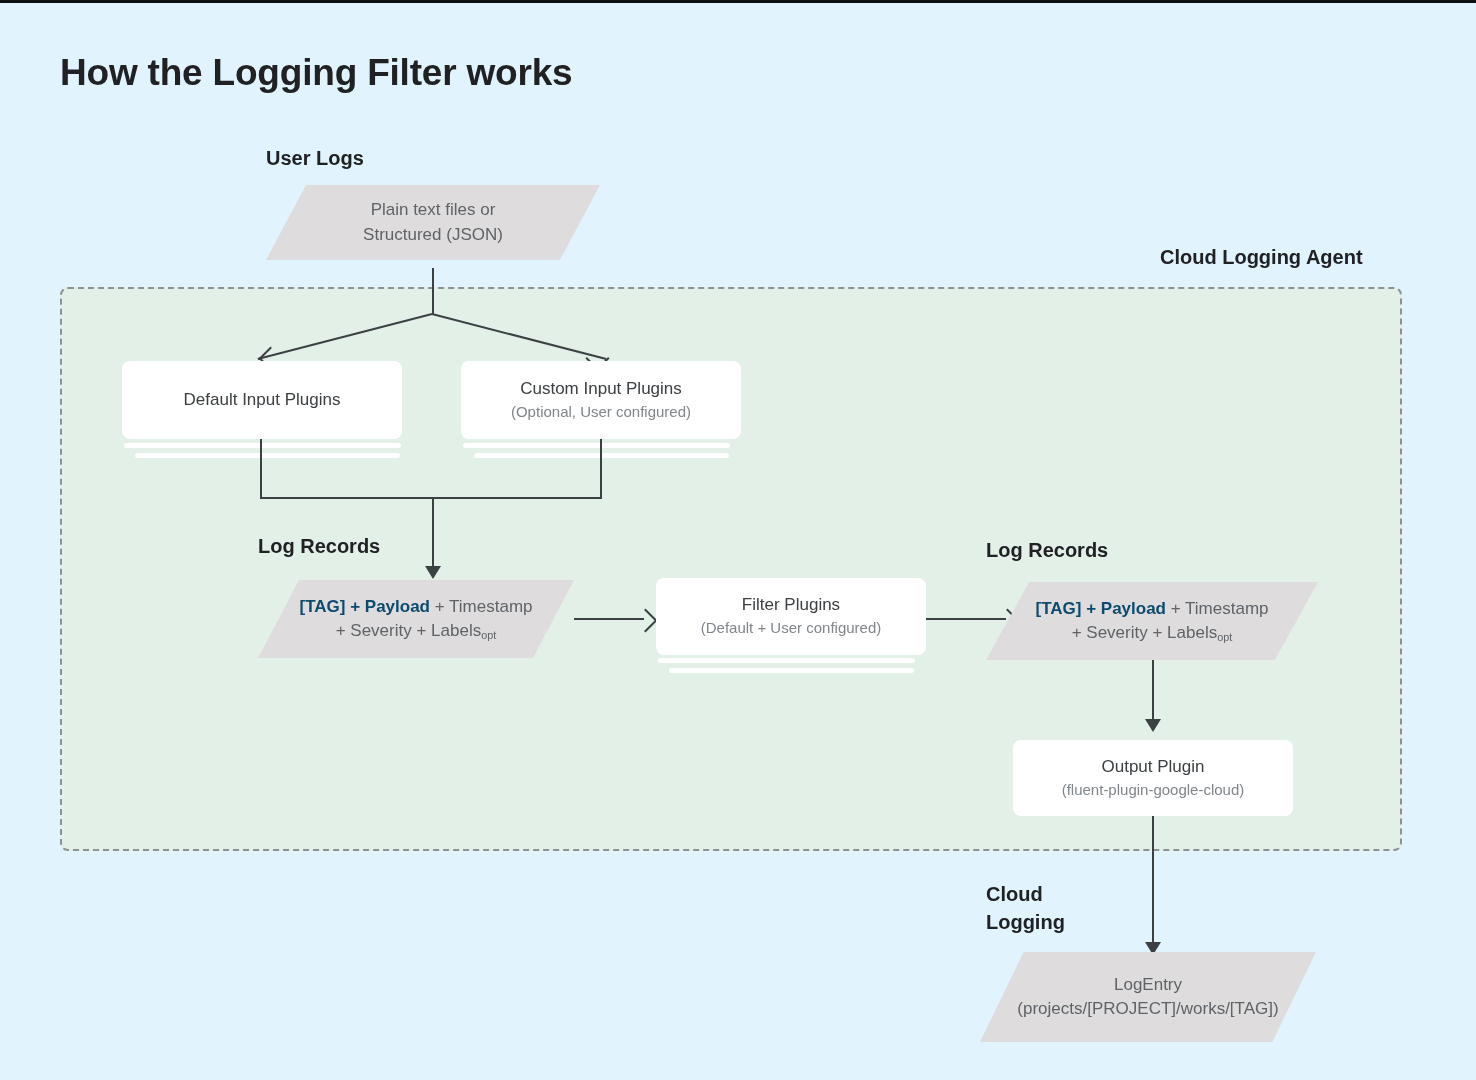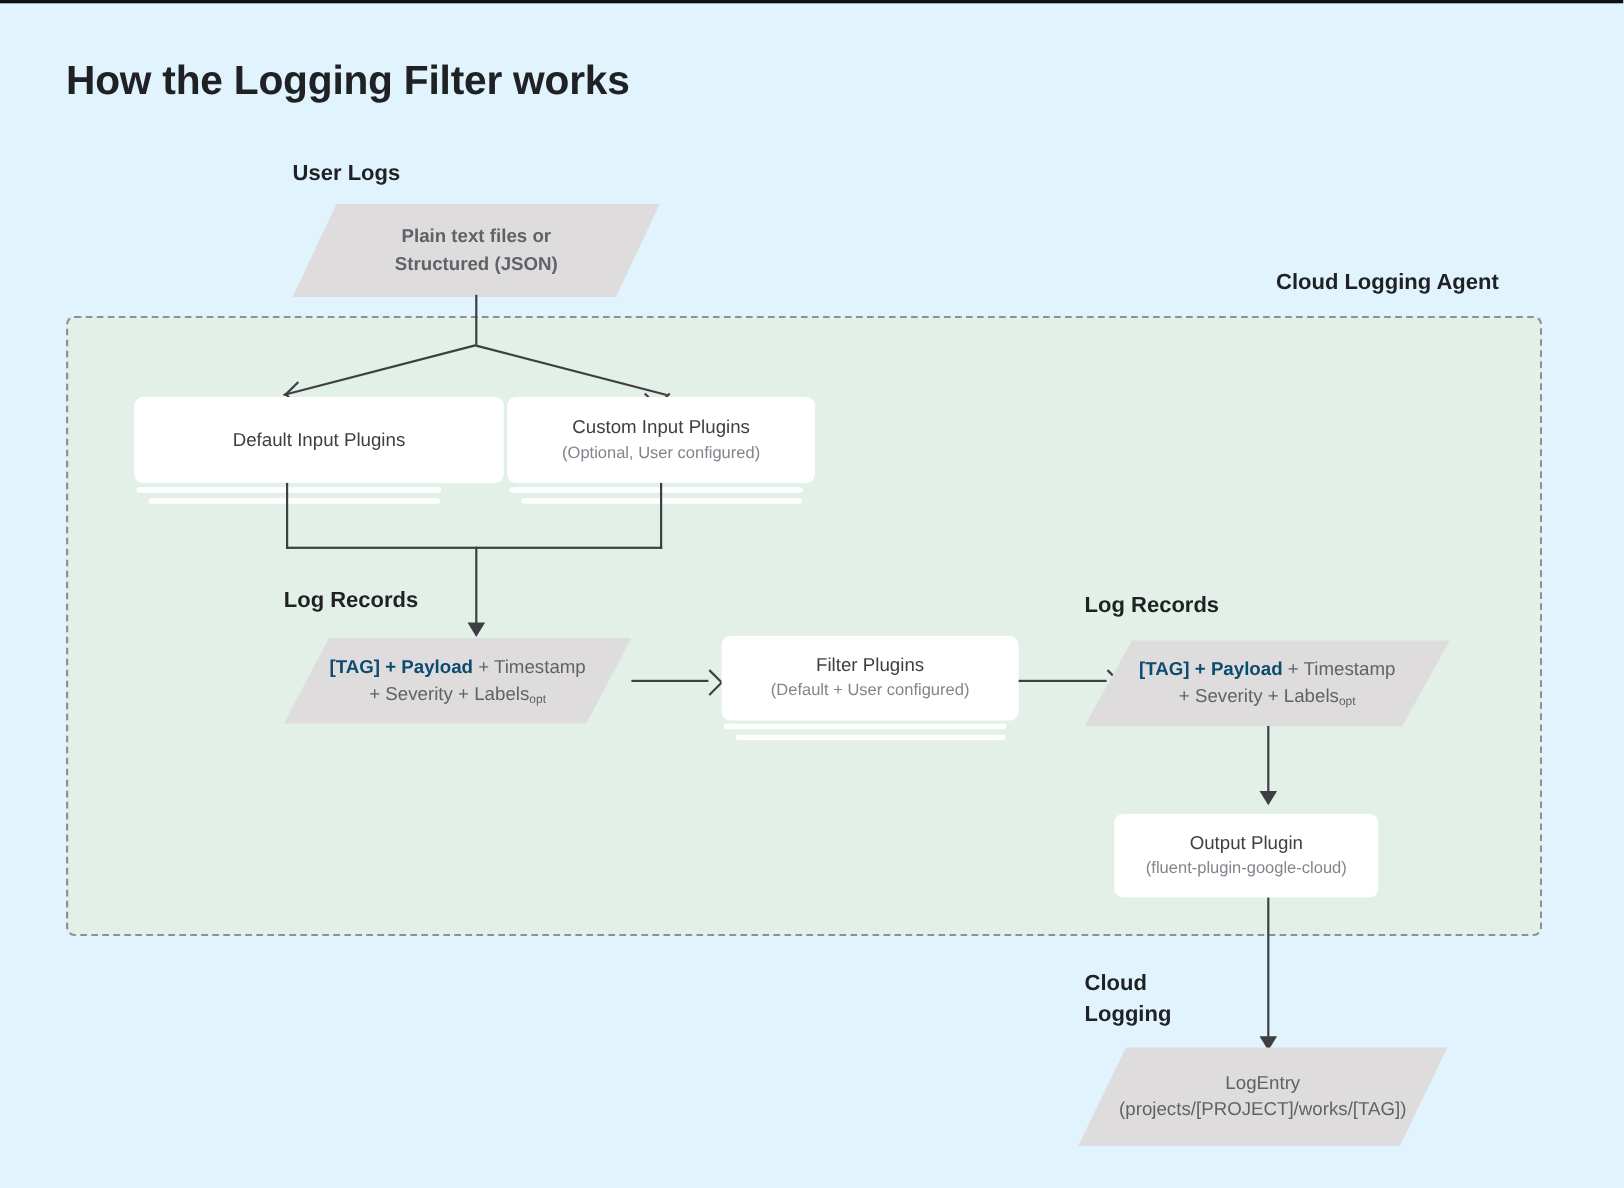--- a/index.html
+++ b/index.html
@@ -171,40 +171,40 @@
   <div id="top-edge"></div>
 
   <div class="page-title">How the Logging Filter works</div>
 
   <div class="section-label" style="left:266px; top:144px;">User Logs</div>
 
   <div class="section-label" style="left:1160px; top:243px;">Cloud Logging Agent</div>
 
   <div class="agent-region"></div>
 
-  <div class="para" style="left:266px; top:185px; width:334px; height:85px;
-       clip-path: polygon(12% 0, 100% 0, 88% 100%, 0 100%); font-weight: bold;">
+  <div class="para" style="left:266px; top:185px; width:334px; height:75px;
+       clip-path: polygon(12% 0, 100% 0, 88% 100%, 0 100%);">
     <div class="para-text">
       <span>Plain text files or</span><br>
       <span>Structured (JSON)</span>
     </div>
   </div>
 
   <div class="vline" style="left:432px; top:268px; height:46px;"></div>
 
   <div class="diag" style="left:432px; top:313px; width:180px; transform: rotate(165.5deg);"></div>
 
   <div class="diag" style="left:432px; top:313px; width:180px; transform: rotate(14.5deg);"></div>
 
   <div class="chevron" style="left:262px; top:350px; transform: rotate(135deg);"></div>
   <div class="chevron" style="left:589px; top:350px; transform: rotate(45deg);"></div>
 
   <div class="stack-line" style="left:135px; top:453px; width:265px;"></div>
   <div class="stack-line" style="left:124px; top:443px; width:277px;"></div>
-  <div class="card" style="left:122px; top:361px; width:336px; height:78px;">
+  <div class="card" style="left:122px; top:361px; width:280px; height:78px;">
     <div class="card-title">Default Input Plugins</div>
   </div>
 
   <div class="stack-line" style="left:474px; top:453px; width:255px;"></div>
   <div class="stack-line" style="left:463px; top:443px; width:267px;"></div>
   <div class="card" style="left:461px; top:361px; width:280px; height:78px;">
     <div class="card-title">Custom Input Plugins</div>
     <div class="card-sub">(Optional, User configured)</div>
   </div>
 
@@ -244,21 +244,21 @@
        clip-path: polygon(13% 0, 100% 0, 87% 100%, 0 100%);">
     <div class="para-text">
       <b>[TAG] + Payload</b><span> + Timestamp</span><br>
       <span>+ Severity + Labels</span><sub>opt</sub>
     </div>
   </div>
 
   <div class="vline" style="left:1152px; top:660px; height:62px;"></div>
   <div class="arrowhead arrow-down" style="left:1145px; top:719px;"></div>
 
-  <div class="card" style="left:1013px; top:740px; width:240px; height:76px;">
+  <div class="card" style="left:1013px; top:740px; width:280px; height:76px;">
     <div class="card-title">Output Plugin</div>
     <div class="card-sub">(fluent-plugin-google-cloud)</div>
   </div>
 
   <div class="vline" style="left:1152px; top:816px; height:129px;"></div>
   <div class="arrowhead arrow-down" style="left:1145px; top:942px;"></div>
 
   <div class="section-label" style="left:986px; top:880px;">
     <span>Cloud</span><br>
     <span>Logging</span>

